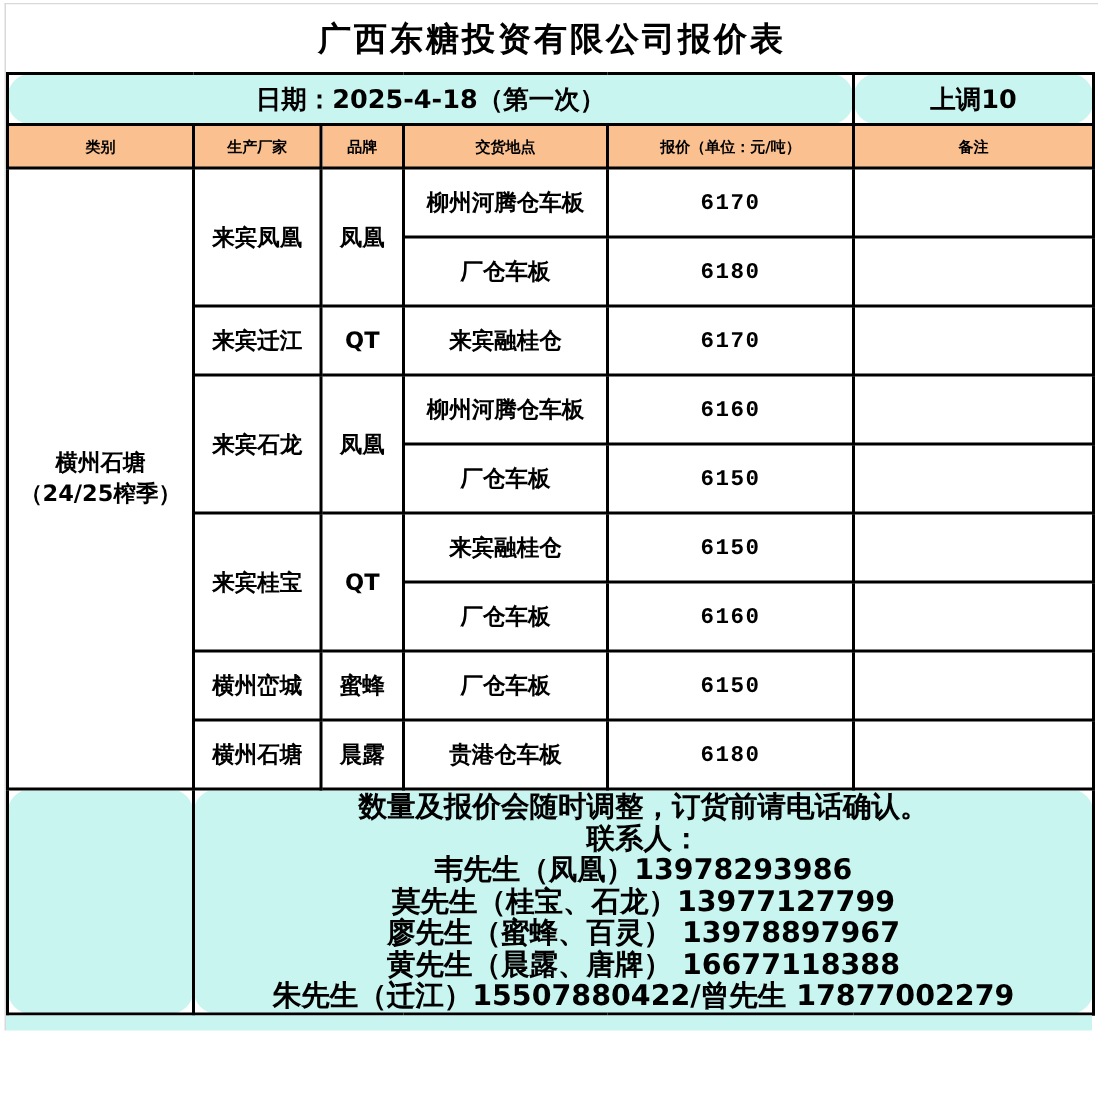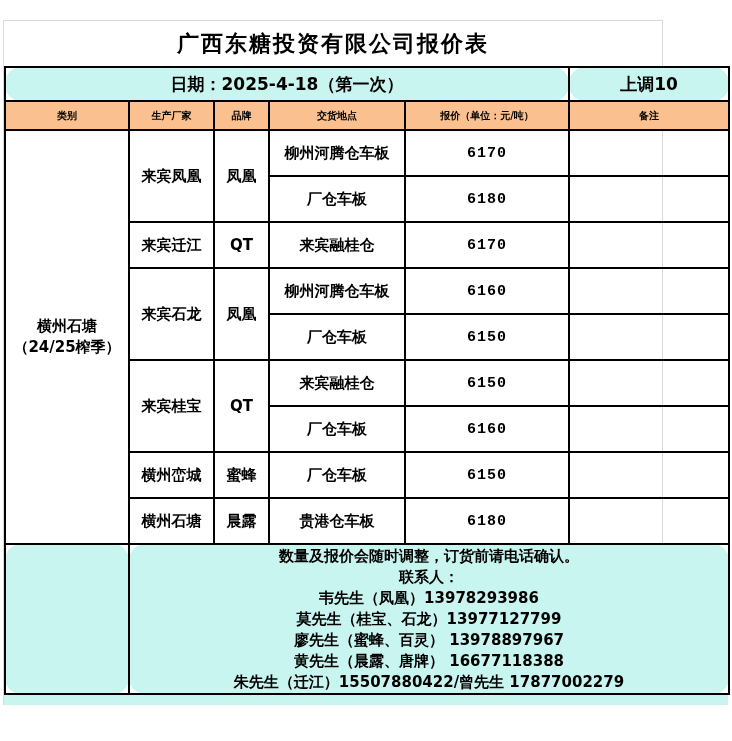--- a/index.html
+++ b/index.html
@@ -11,23 +11,23 @@
   }
   .wrapper {
     position: relative;
     width: 732px;
     height: 741px;
     background: #ffffff;
     overflow: hidden;
   }
   .sheet {
     position: absolute;
-    top: 20px;
+    top: 2px;
     left: 3px;
-    width: 660px;
+    width: 730px;
     border-top: 1px solid #d9d9d9;
     border-left: 1px solid #d9d9d9;
     border-right: 1px solid #d9d9d9;
     background: #ffffff;
   }
   .title-row {
     height: 45px;
     display: flex;
     align-items: center;
     justify-content: center;
@@ -60,21 +60,21 @@
     letter-spacing: 1px;
   }
   td.category-cell { font-size: 15px; line-height: 21px; }
   td.footer-left { height: 150px; }
   td.footer-cell {
     text-align: left;
     vertical-align: top;
     padding: 11px 6px 0 7px;
   }
   td.footer-cell div {
-    font-size: 15px;
+    font-size: 19px;
     line-height: 21px;
     white-space: pre;
   }
   .cutoff-strip {
     width: 724px;
     height: 10px;
     background: #c9f5f0;
   }
 </style>
 </head>

